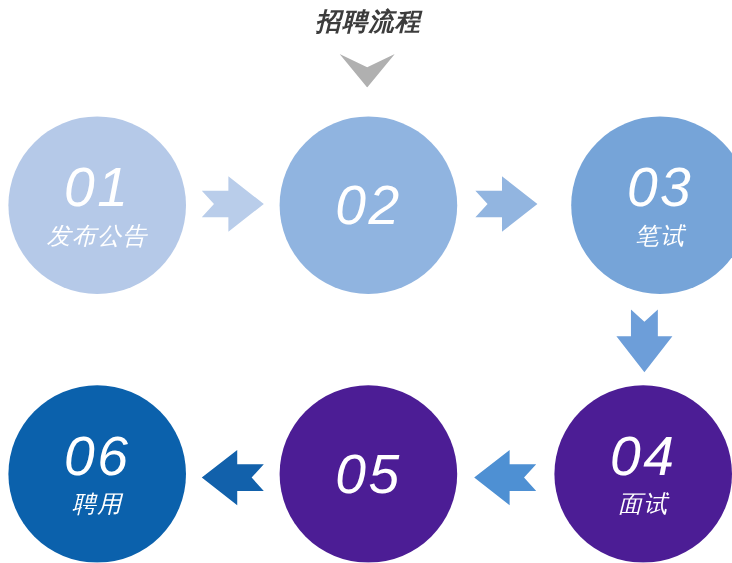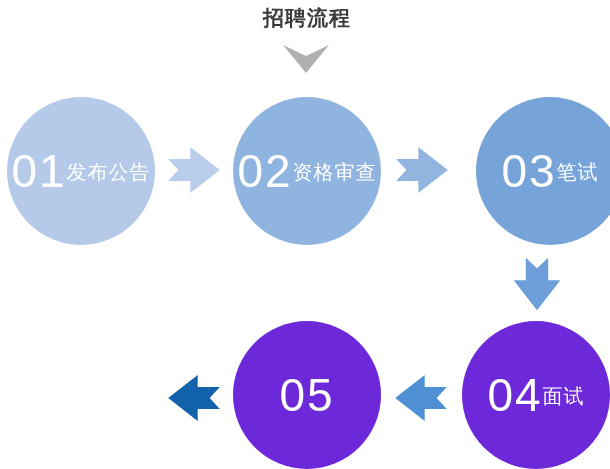--- a/index.html
+++ b/index.html
@@ -2,34 +2,35 @@
 <html><head>
 <meta charset="utf-8">
 <style>
   html,body{margin:0;padding:0;background:#ffffff;}
   .canvas{
     position:relative;
     width:610px;height:469px;
     background:#ffffff;
     overflow:hidden;
     font-family:"Liberation Sans","DejaVu Sans",sans-serif;
+    font-style:italic;
   }
   .title{
     position:absolute;left:157px;top:4px;width:300px;
     text-align:center;
     font-size:21px;font-weight:700;color:#3c3c3c;
     letter-spacing:1px;
   }
   .pointer{
     position:absolute;left:283px;top:45px;
     width:46px;height:28px;display:block;
   }
   .circle{
     position:absolute;width:148px;height:148px;border-radius:50%;
-    display:flex;flex-direction:row;align-items:center;justify-content:center;
+    display:flex;flex-direction:column;align-items:center;justify-content:center;
     color:#ffffff;text-align:center;
   }
   .circle .num{
     font-size:46px;font-weight:300;line-height:1.05;letter-spacing:2px;
   }
   .circle .lbl{
     font-size:20px;font-weight:400;margin-top:3px;letter-spacing:1px;
   }
   .c0{left:7px;top:97px;}
   .c1{left:233px;top:97px;}
@@ -54,32 +55,35 @@
   <svg class="pointer" viewBox="0 0 46 28">
     <polygon points="0,0 23,11 46,0 23,28" style="fill: rgb(176, 176, 176);"></polygon>
   </svg>
 
   <div class="circle c0" style="background-color: rgb(181, 201, 232);">
     <div class="num">01</div>
     <div class="lbl">发布公告</div>
   </div>
   <div class="circle c1" style="background-color: rgb(144, 180, 224); text-align: center;">
     <div class="num">02</div>
-    <div class="lbl">资格审查</div>
   </div>
   <div class="circle c2" style="background-color: rgb(118, 164, 216);">
     <div class="num">03</div>
     <div class="lbl">笔试</div>
   </div>
-  <div class="circle c3" style="background-color: #6d28d9;">
+  <div class="circle c3" style="background-color: #4c1d95;">
     <div class="num">04</div>
     <div class="lbl">面试</div>
   </div>
-  <div class="circle c4" style="background-color: #6d28d9;">
+  <div class="circle c4" style="background-color: #4c1d95;">
     <div class="num">05</div>
+  </div>
+  <div class="circle c5" style="background-color: rgb(11, 97, 172);">
+    <div class="num">06</div>
+    <div class="lbl">聘用</div>
   </div>
 
   <svg class="arrow a12" viewBox="0 0 60 52">
     <polygon points="2,14 26,14 26,1 58,26 26,51 26,38 2,38 13,26" style="fill: rgb(185, 205, 234);"></polygon>
   </svg>
   <svg class="arrow a23" viewBox="0 0 60 52">
     <polygon points="2,14 26,14 26,1 58,26 26,51 26,38 2,38 13,26" style="fill: rgb(146, 181, 224);"></polygon>
   </svg>
   <svg class="arrow a34" viewBox="0 0 52 60">
     <polygon points="14,2 14,26 1,26 26,58 51,26 38,26 38,2 26,13" style="fill: rgb(109, 158, 217);"></polygon>

